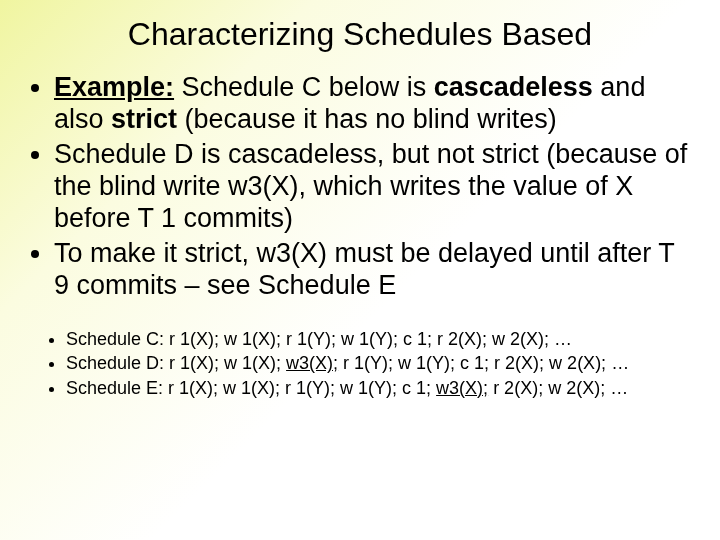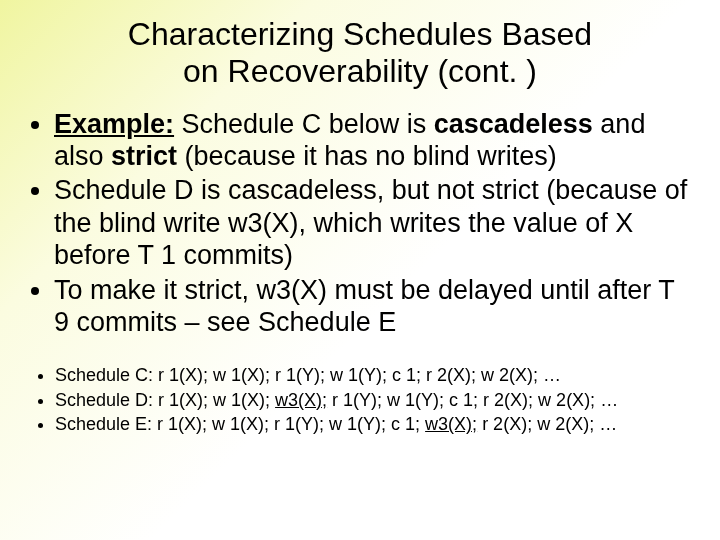--- a/index.html
+++ b/index.html
@@ -32,39 +32,38 @@
     margin: 0 0 26px 0;
     padding-left: 26px;
     font-size: 27px;
     line-height: 1.2;
   }
   ul.main li {
     margin-bottom: 2px;
   }
   ul.sub {
     list-style: disc;
-    margin: 1px;
+    margin: 12px;
     padding-left: 26px;
     font-size: 18px;
     line-height: 1.25;
   }
   ul.sub li {
     margin-bottom: 2px;
   }
   .u { text-decoration: underline; }
   .b { font-weight: bold; }
 </style>
 </head>
 <body>
 
 <div class="slide">
 
   <div class="title">
     <span>Characterizing Schedules Based</span><br>
-    <span>on Recoverability (cont. )</span>
   </div>
 
   <ul class="main">
     <li>
       <span class="b u">Example:</span><span> Schedule C below is </span><span class="b">cascadeless</span><span> and also </span><span class="b">strict</span><span> (because it has no blind writes)</span>
     </li>
     <li>Schedule D is cascadeless, but not strict (because of the blind write w3(X), which writes the value of X before T 1 commits)</li>
     <li>To make it strict, w3(X) must be delayed until after T 9 commits – see Schedule E</li>
   </ul>
 

